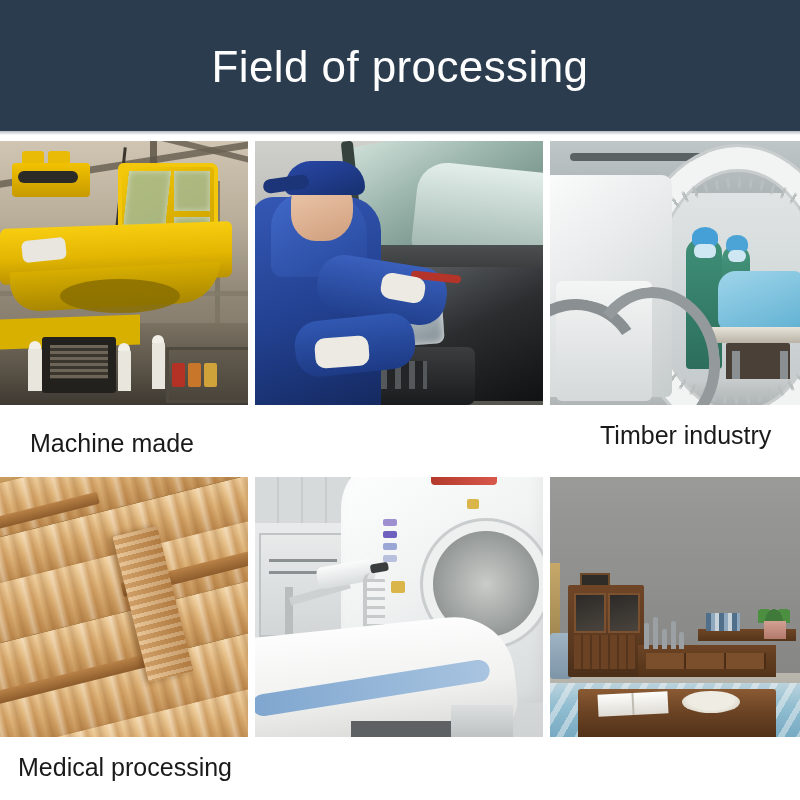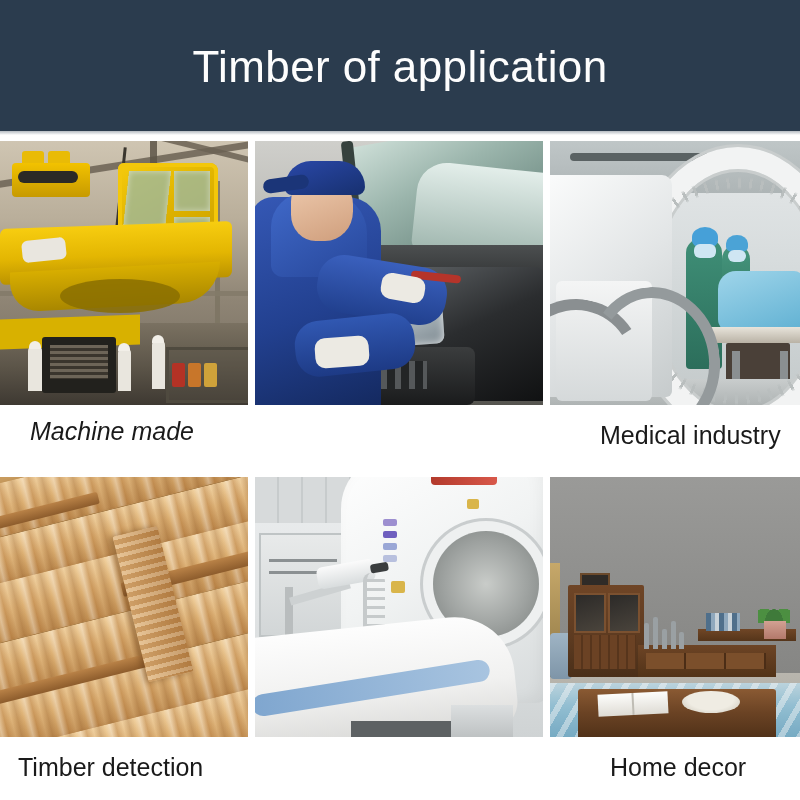--- a/index.html
+++ b/index.html
@@ -86,21 +86,21 @@
     font-weight: 400;
     line-height: 1;
     white-space: nowrap;
   }
 
   
   .col-1 { left: 0px;   width: 248px; }
   .col-2 { left: 255px; width: 288px; }
   .col-3 { left: 550px; width: 250px; }
 
-  .row-1 .col-1 .tile-caption { left: 30px;  top: 278px; font-style: italic; }
+  .row-1 .col-1 .tile-caption { left: 30px;  top: 290px; }
   .row-1 .col-2 .tile-caption { left: 90px;  top: 282px; }
   .row-1 .col-3 .tile-caption { left: 50px;  top: 282px; }
   .row-2 .col-1 .tile-caption { left: 18px;  top: 278px; }
   .row-2 .col-2 .tile-caption { left: 40px;  top: 278px; }
   .row-2 .col-3 .tile-caption { left: 60px;  top: 278px; }
 
   
   .photo { position: absolute; inset: 0; }
 
   
@@ -633,21 +633,21 @@
     position: absolute; left: 30px; top: 96px; width: 26px; height: 14px;
     background: #2f2b27; border: 2px solid #6b4a2c;
   }
 </style>
 </head>
 <body>
 
 <div class="page">
 
   <div class="banner">
-    <div class="banner-title">Timber of application</div>
+    <div class="banner-title">Field of processing</div>
   </div>
   <div class="banner-shadow"></div>
 
   <div class="grid">
 
     <div class="row row-1">
 
       <div class="tile col-1">
         <div class="thumb">
           <div class="photo p-machine">
@@ -731,42 +731,42 @@
             <div class="bedleg l1"></div>
               <div class="bedleg l2"></div>
             <div class="floor"></div>
             <div class="ring"></div>
             <div class="gantry"></div>
             <div class="gantry2"></div>
             <div class="cable c1"></div>
               <div class="cable c2"></div>
           </div>
         </div>
-        <div class="tile-caption">Medical industry</div>
+        <div class="tile-caption">Timber industry</div>
       </div>
     </div>
 
     <div class="row row-2">
 
       <div class="tile col-1">
         <div class="thumb">
           <div class="photo p-wood">
             <div class="plank k1"></div>
             <div class="plank k2"></div>
             <div class="edge e1"></div>
             <div class="plank k3"></div>
             <div class="edge e2"></div>
             <div class="plank k4"></div>
             <div class="plank k5"></div>
             <div class="edge e3"></div>
             <div class="plank k6"></div>
             <div class="cross"></div>
           </div>
         </div>
-        <div class="tile-caption">Timber detection</div>
+        <div class="tile-caption">Medical processing</div>
       </div>
 
       <div class="tile col-2">
         <div class="thumb">
           <div class="photo p-ct">
             <div class="bg"></div>
             <div class="walltop"></div>
             <div class="panel">
                 <div class="lbl a"></div>
                 <div class="lbl b"></div>
@@ -819,18 +819,17 @@
                 <i></i>
                 <i></i>
                 <i></i>
                 <i></i>
               </div>
             <div class="coffee"></div>
             <div class="magazine"></div>
             <div class="bowl"></div>
           </div>
         </div>
-        <div class="tile-caption">Home decor</div>
       </div>
     </div>
 
   </div>
 </div>
 
 </body></html>

